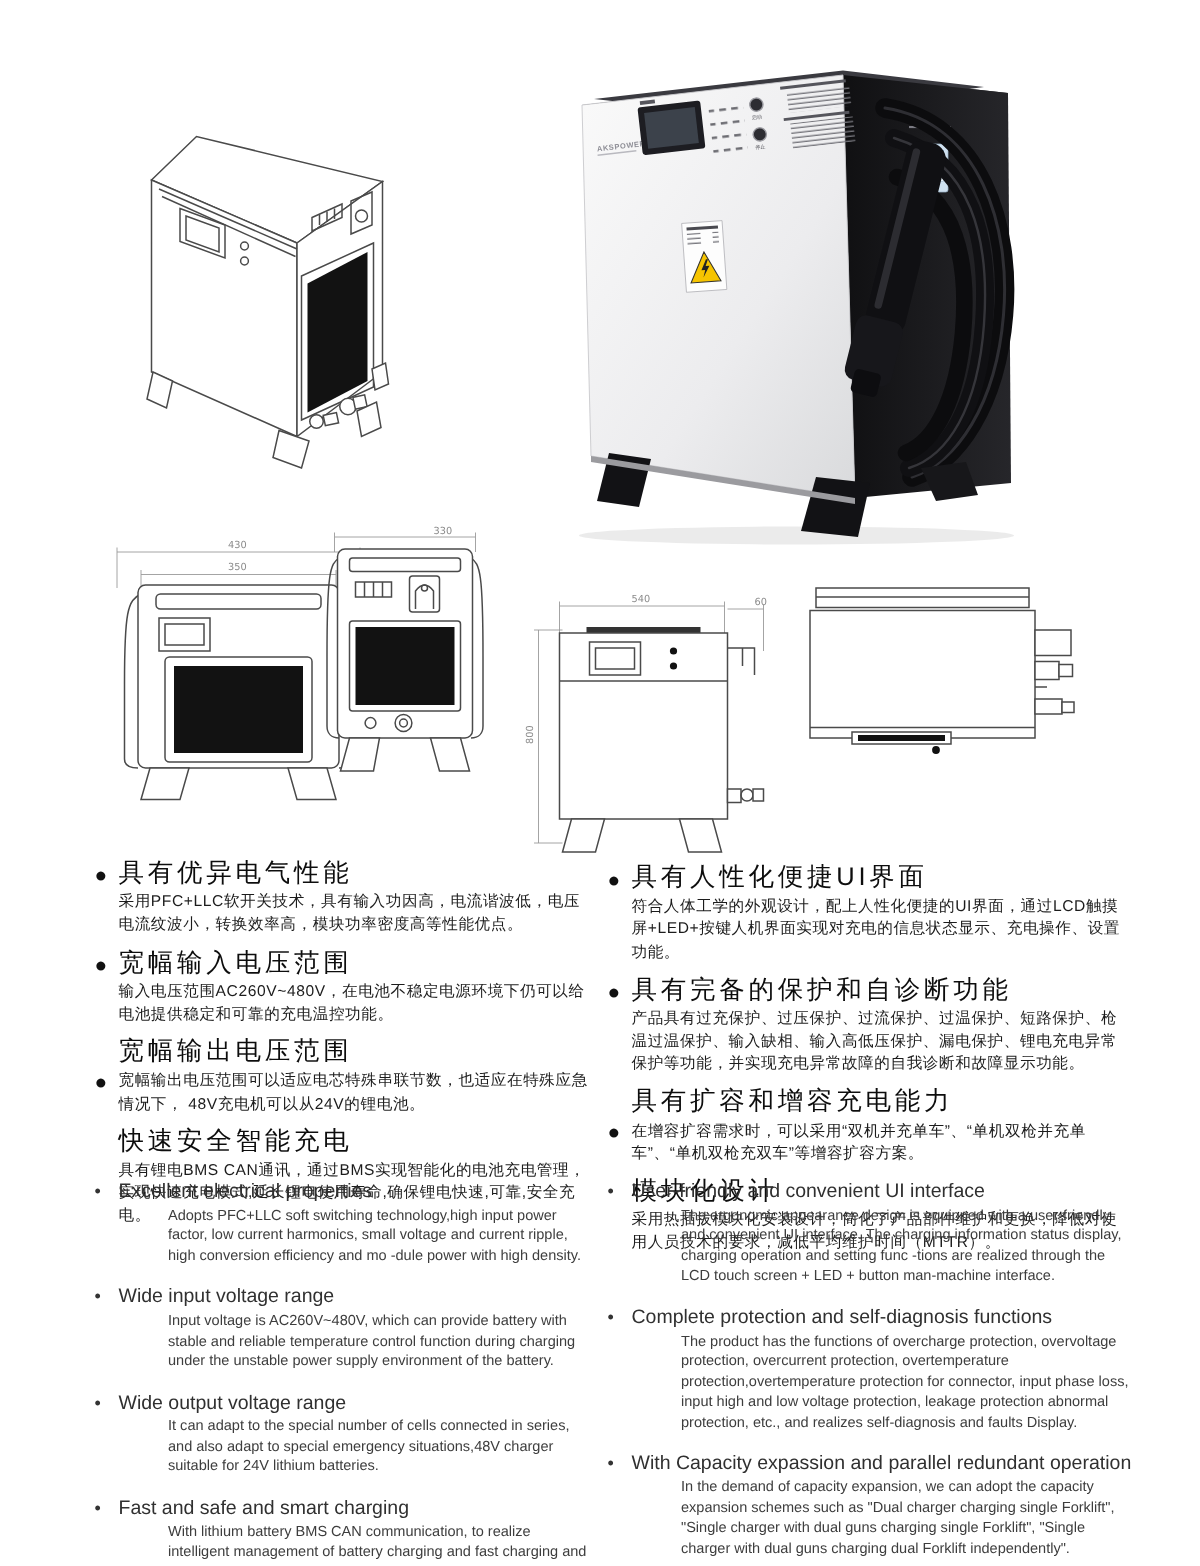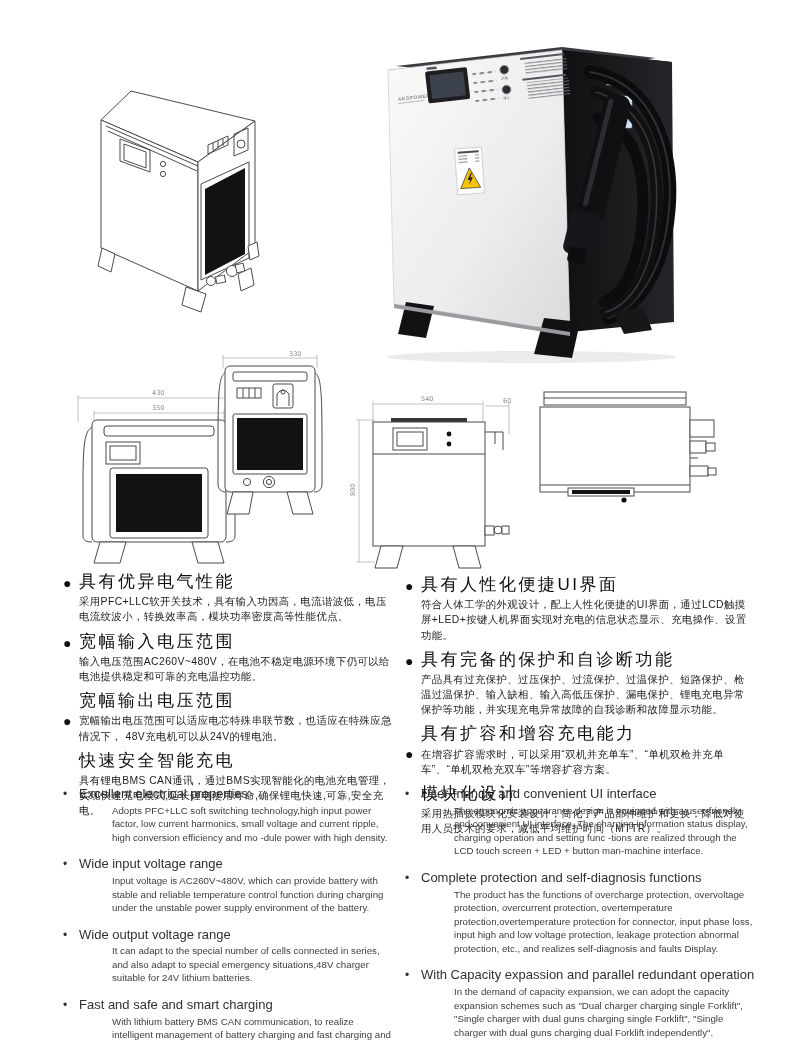--- a/index.html
+++ b/index.html
@@ -152,21 +152,21 @@
         <rect x="212" y="224" width="18" height="16" rx="3" fill="#0d0d10"></rect>
       </g>
 
       <polygon points="30,276 58,280 50,312 22,308" fill="#121215"></polygon>
       <polygon points="168,292 204,296 196,332 158,328" fill="#121215"></polygon>
       <polygon points="238,286 268,282 276,304 248,308" fill="#17171a"></polygon>
       <polygon points="18,278 194,306 194,310 18,282" fill="#9b9b9f"></polygon>
     </svg>
   </div>
 
-  <div class="abs" style="left:72px; top:356px; width:175px; height:180px;margin-top:30px;">
+  <div class="abs" style="left:72px; top:356px; width:175px; height:180px;">
     <svg width="175" height="180" viewBox="0 0 175 180">
       <line class="dml" x1="6" y1="12" x2="168" y2="12"></line>
       <line class="dml" x1="6" y1="9" x2="6" y2="36"></line>
       <line class="dml" x1="168" y1="9" x2="168" y2="36"></line>
       <text class="dim" x="80" y="9">430</text>
       <line class="dml" x1="22" y1="27" x2="152" y2="27"></line>
       <line class="dml" x1="22" y1="24" x2="22" y2="36"></line>
       <line class="dml" x1="152" y1="24" x2="152" y2="36"></line>
       <text class="dim" x="80" y="24">350</text>
 

